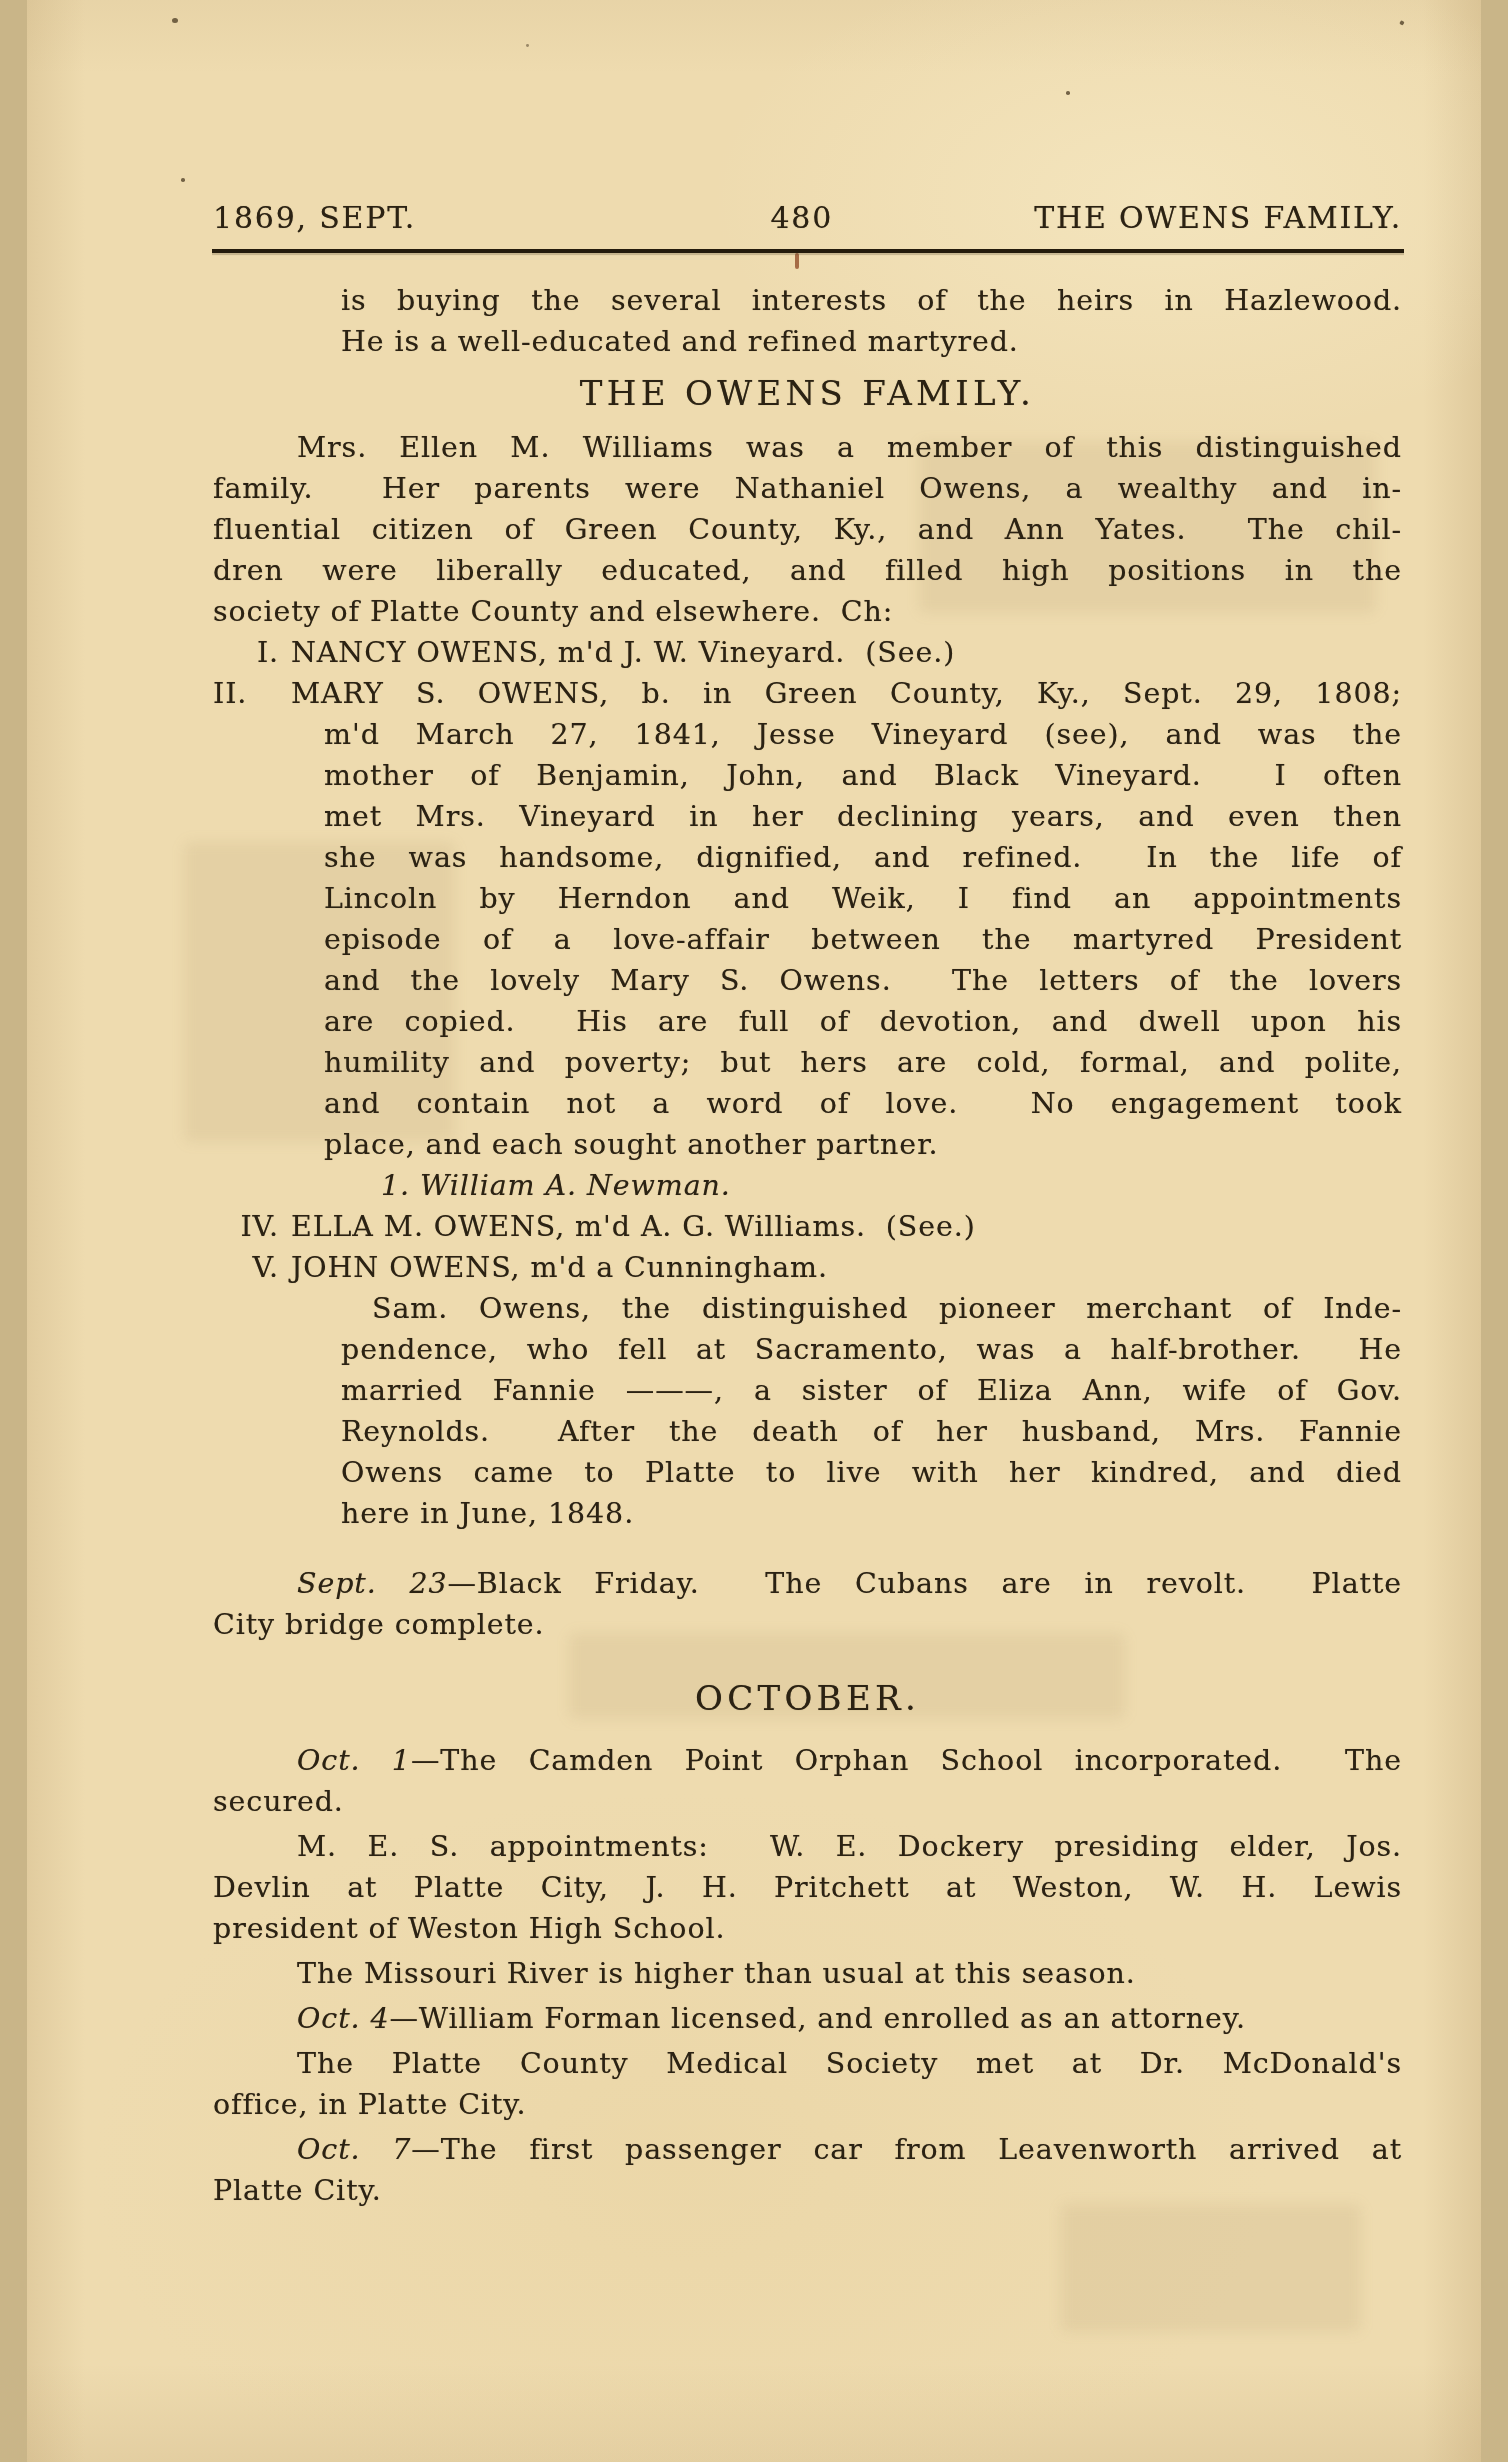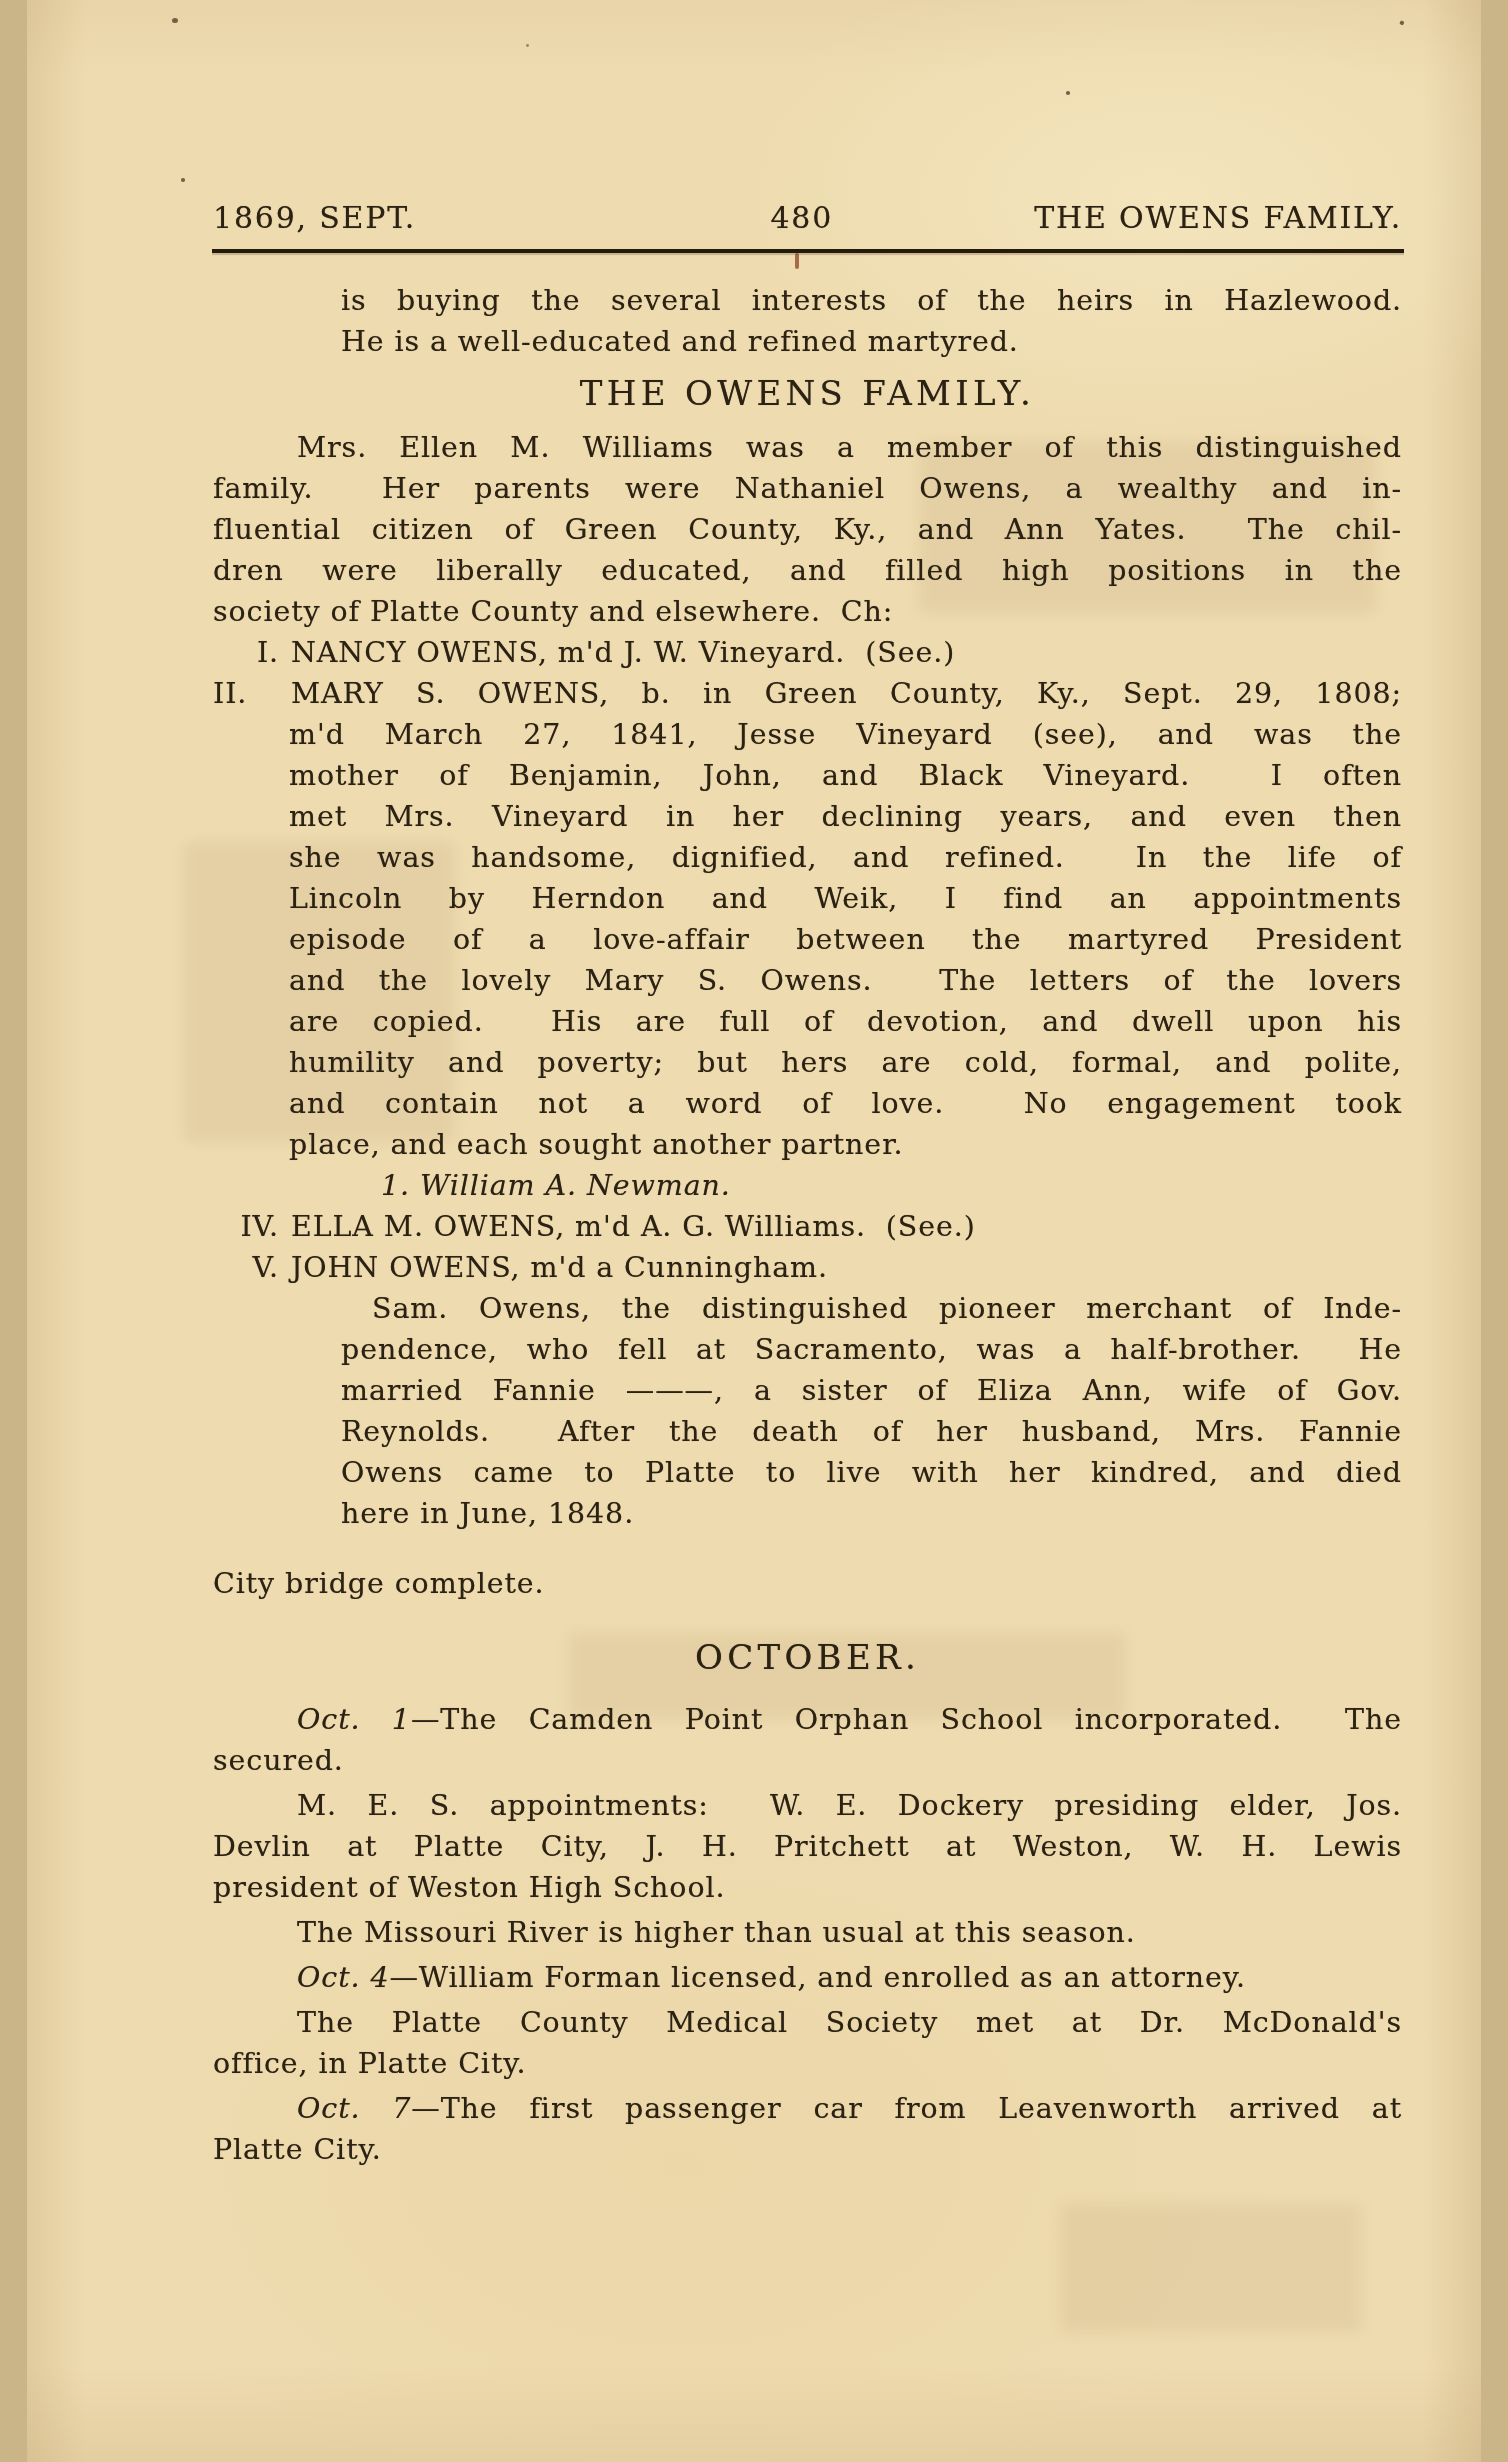--- a/index.html
+++ b/index.html
@@ -61,21 +61,21 @@
     font-size: 28.5px;
     line-height: 41px;
     letter-spacing: 0.9px;
     text-shadow: 0 0 0.7px rgba(43,34,19,0.45);
   }
   .line { white-space: pre-wrap; }
   .just { text-align: justify; text-align-last: justify; text-justify: inter-word; }
   .fli  { text-indent: 84px; }   
   .fli2 { text-indent: 31px; }    
   .ib   { margin-left: 128px; }   
-  .cont { margin-left: 76px; }   
+  .cont { margin-left: 111px; }   
   .sub  { padding-left: 168px; font-style: italic; }
 
   .num {
     display: inline-block;
     width: 66px;
     margin-right: 12px;
     text-align: right;
     text-indent: 0;
   }
 
@@ -170,20 +170,21 @@
     <div class="ib">
       <div class="line just fli2">Sam. Owens, the distinguished pioneer merchant of Inde-</div>
       <div class="line just">pendence, who fell at Sacramento, was a half-brother.  He</div>
       <div class="line just">married Fannie ———, a sister of Eliza Ann, wife of Gov.</div>
       <div class="line just">Reynolds.  After the death of her husband, Mrs. Fannie</div>
       <div class="line just">Owens came to Platte to live with her kindred, and died</div>
       <div class="line">here in June, 1848.</div>
     </div>
 
     <div class="mt-lg">
+      <div class="line just fli"><i class="date">Sept. 23</i><span>—Black Friday.  The Cubans are in revolt.  Platte</span></div>
       <div class="line">City bridge complete.</div>
     </div>
 
     <h2 class="center-head oct">OCTOBER.</h2>
 
     <div>
       <div class="line just fli"><i class="date">Oct. 1</i><span>—The Camden Point Orphan School incorporated.  The</span></div>
       <div class="line">secured.</div>
     </div>
 

